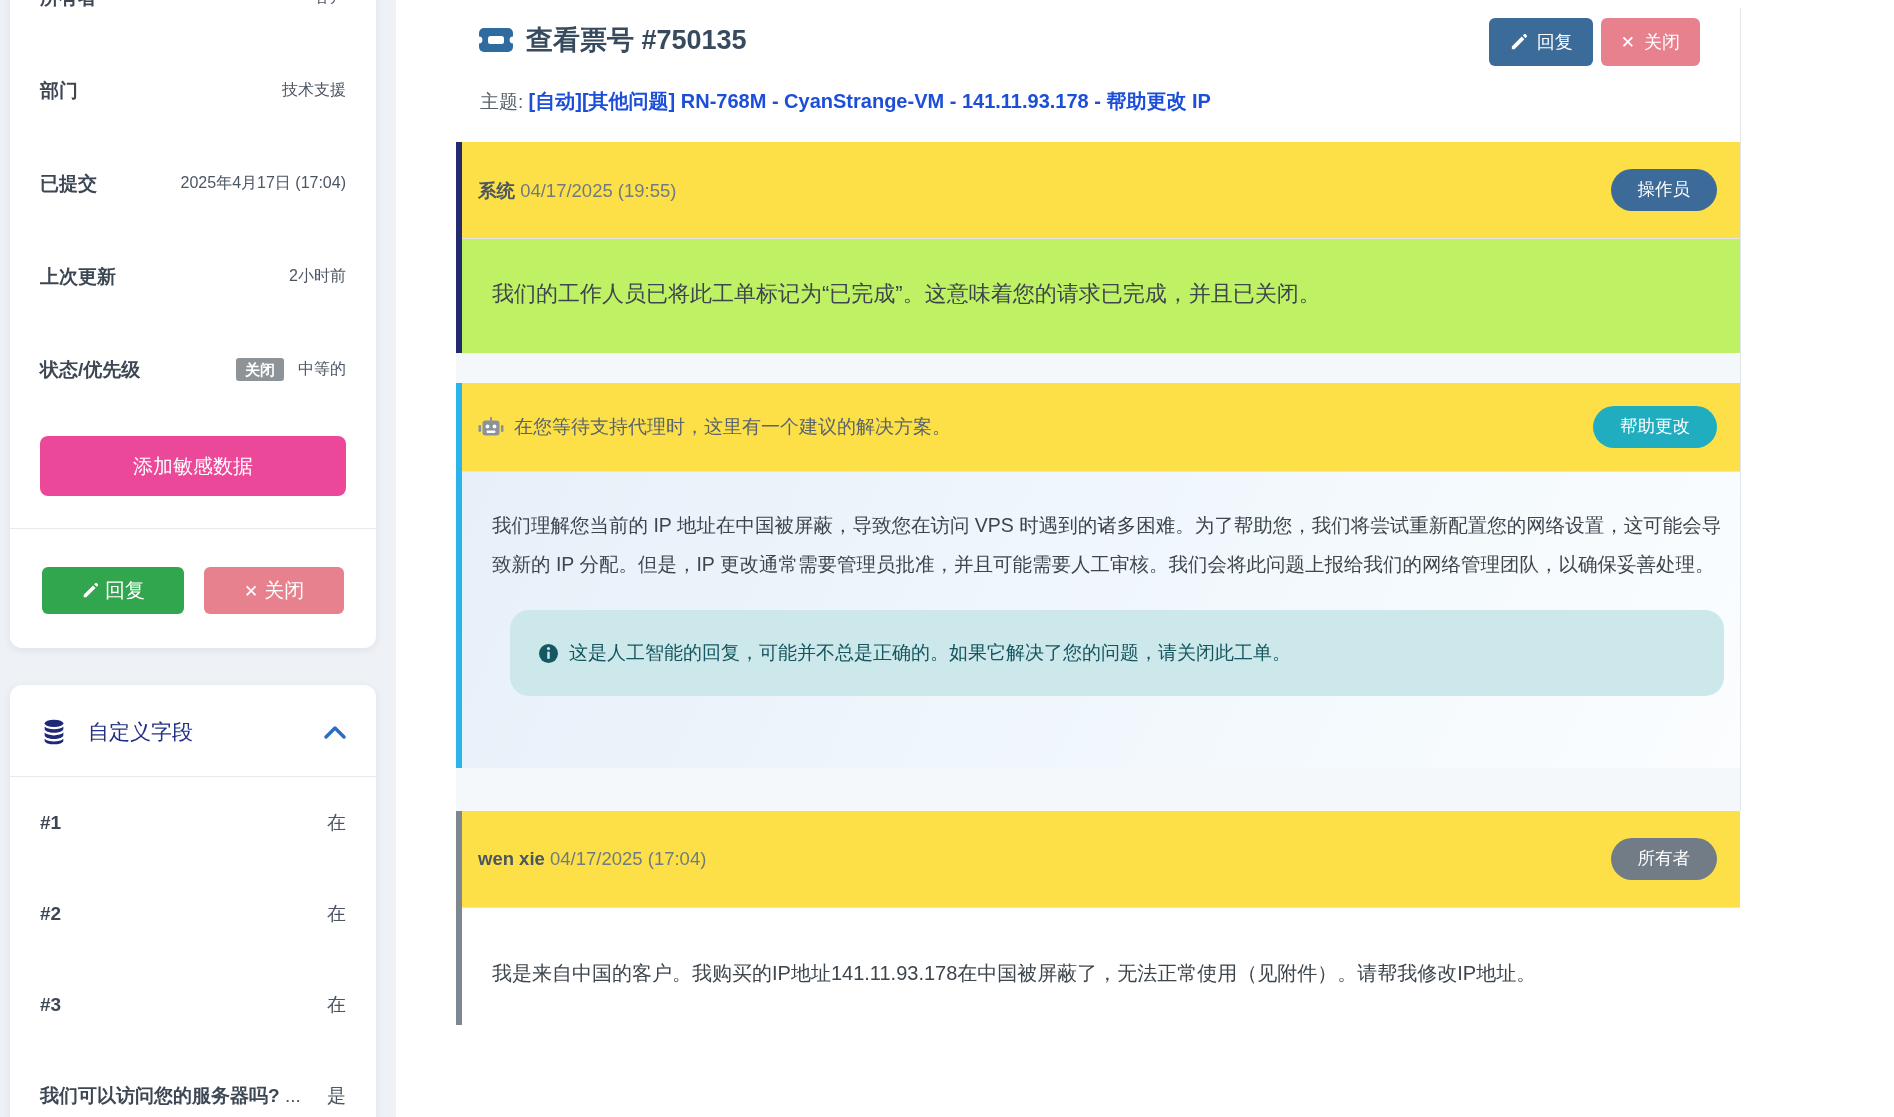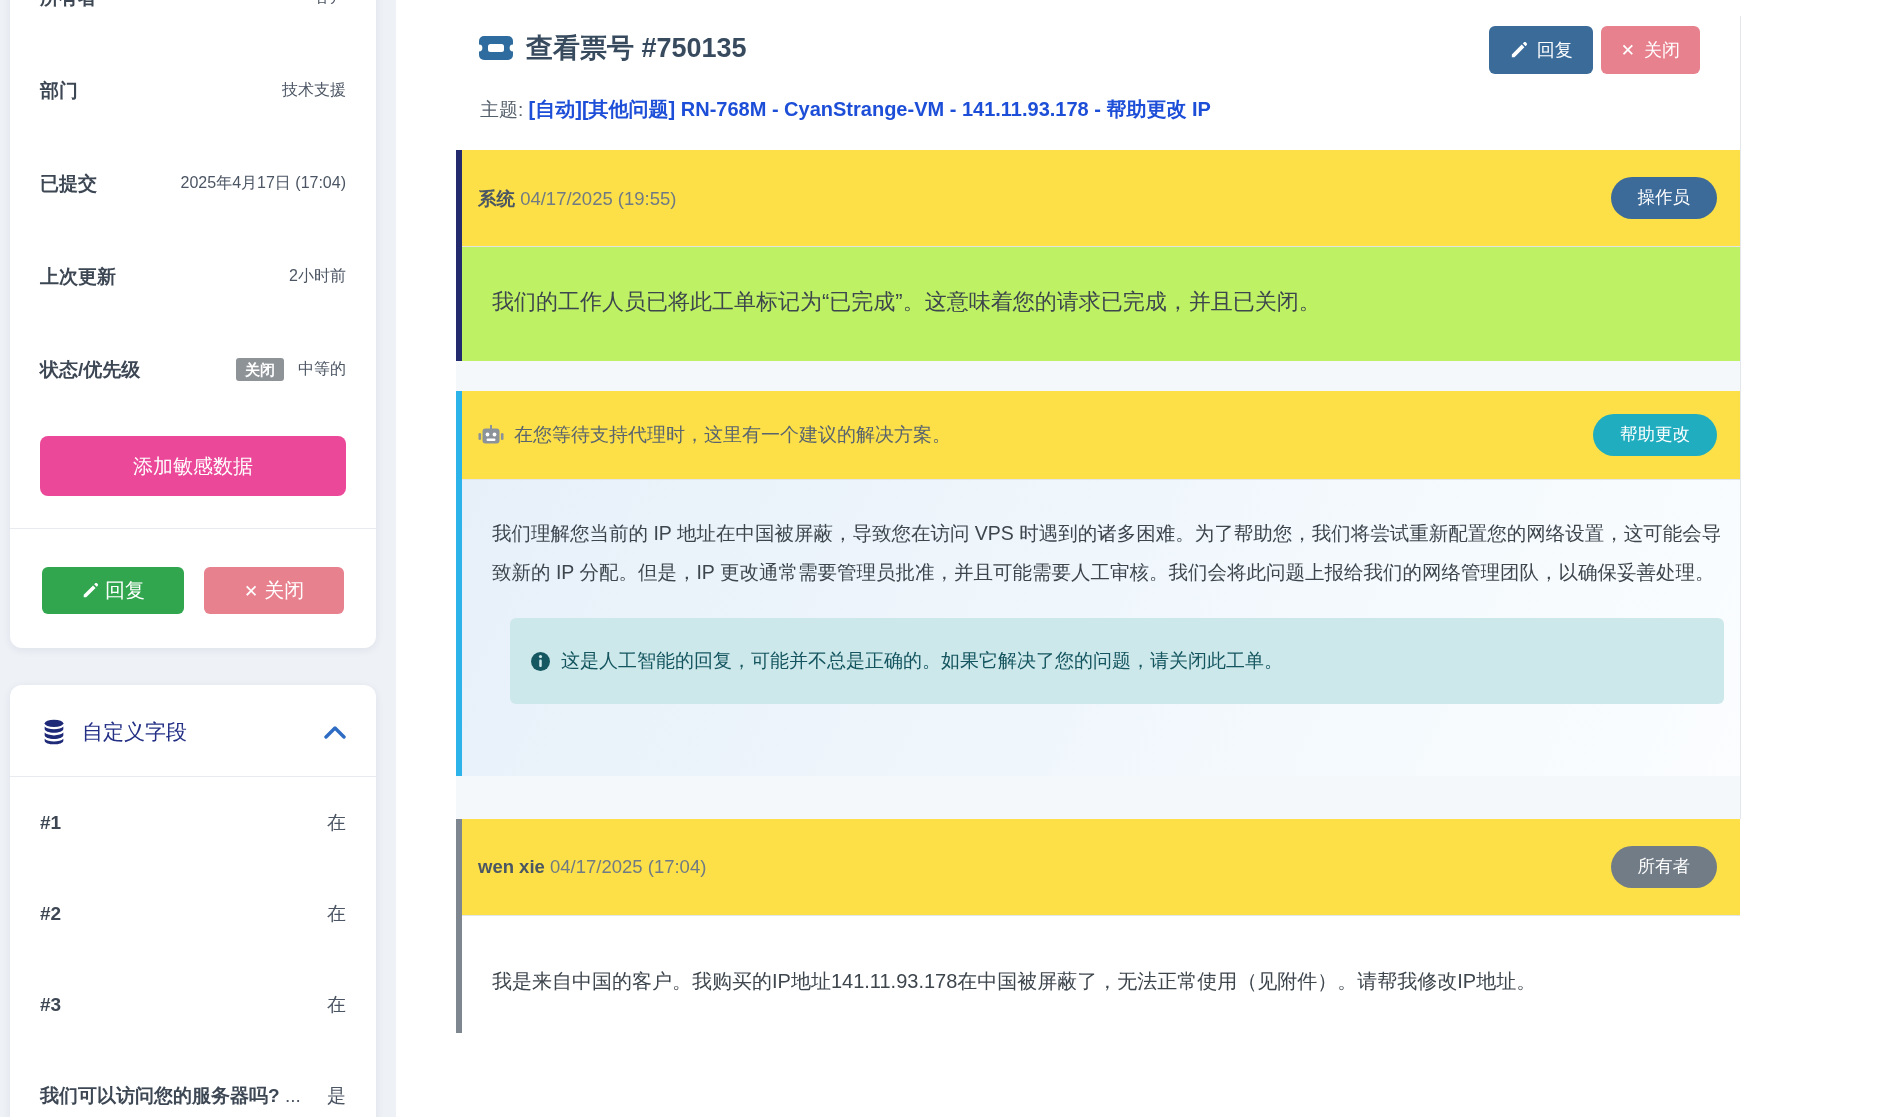--- a/index.html
+++ b/index.html
@@ -26,30 +26,30 @@
   .side-actions { display:flex; justify-content:space-between; padding:38px 32px 0 32px; }
   .btn-side { height:47px; border:none; border-radius:6px; color:#fff; font-size:20px;
     font-family:"DejaVu Serif","Liberation Serif",serif; cursor:pointer;
     display:flex; align-items:center; justify-content:center; gap:6px; }
   .btn-reply-side { background:#31a64e; width:142px; }
   .btn-close-side { background:#e8818e; width:140px; }
   .xmark { font-family:"DejaVu Sans",sans-serif; font-weight:bold; font-size:17px; }
 
   .card-custom { top:685px; height:500px; overflow:hidden; }
   .custom-head { display:flex; align-items:center; padding:33px 30px 30px 30px; }
-  .custom-title { color:#232f85; font-size:21px; margin-left:14px; flex:1; }
+  .custom-title { color:#232f85; font-size:21px; margin-left:20px; flex:1; }
   .custom-divider { border-top:1px solid #e7eaee; }
   .cf-row { height:91px; display:flex; align-items:center; justify-content:space-between; padding:0 30px; }
   .cf-row .lbl { font-weight:bold; color:#3d4754; font-size:19px; }
   .cf-row .val { color:#4b5563; font-size:19px; }
   .cf-q { line-height:1.25; }
   .cf-q .dots { font-weight:normal; color:#4b5563; }
 
   
-  .main { position:absolute; left:456px; top:16px; width:1285px; height:803px;
+  .main { position:absolute; left:456px; top:8px; width:1285px; height:803px;
     background:#ffffff; border-right:1px solid #e3e6ea; }
   .main-head { position:relative; padding:14px 40px 0 22px; }
   .title-row { display:flex; align-items:center; gap:12px; }
   .page-title { color:#374a5e; font-size:27px; font-weight:bold; }
   .head-actions { position:absolute; top:10px; right:40px; display:flex; gap:8px; }
   .btn-top { height:48px; border:none; border-radius:6px; color:#fff; font-size:18px;
     padding:0 20px; display:flex; align-items:center; gap:9px; cursor:pointer;
     font-family:"DejaVu Serif","Liberation Serif",serif; }
   .btn-reply-top { background:#3a6b99; }
   .btn-close-top { background:#e8818e; }
@@ -75,22 +75,22 @@
   .gap-strip { background:#f4f8fb; }
   .gap-1 { height:30px; }
   .gap-2 { height:43px; }
 
   .msg-2 { border-left-color:#2cb4ea; }
   .msg-2 .msg-header { height:89px; }
   .ai-head-text { font-size:19px; color:#5a646e; margin-left:10px; }
   .msg-2 .msg-body { background:linear-gradient(115deg,#e7f0f9 0%,#f3f9fd 65%,#fbfdff 100%);
     padding:34px 16px 72px 30px; }
   .ai-paragraph { font-size:19.5px; color:#3d454d; line-height:39px; max-width:1660px; }
-  .ai-notice { margin:26px 0 0 18px; background:#cde8ea; border-radius:6px;
-    padding:30px 20px; color:#145560; font-size:19px; display:flex; align-items:center; gap:10px; }
+  .ai-notice { margin:26px 0 0 18px; background:#cde8ea; border-radius:19px;
+    padding:30px 28px; color:#145560; font-size:19px; display:flex; align-items:center; gap:10px; }
 
   .msg-3 { border-left-color:#7e8790; }
   .msg-3 .msg-body { background:#ffffff; padding:44px 30px 30px 30px; font-size:20px;
     color:#3d454d; line-height:43px; }
 
   .icon-svg { display:inline-block; vertical-align:middle; }
 </style>
 </head>
 <body>
 

